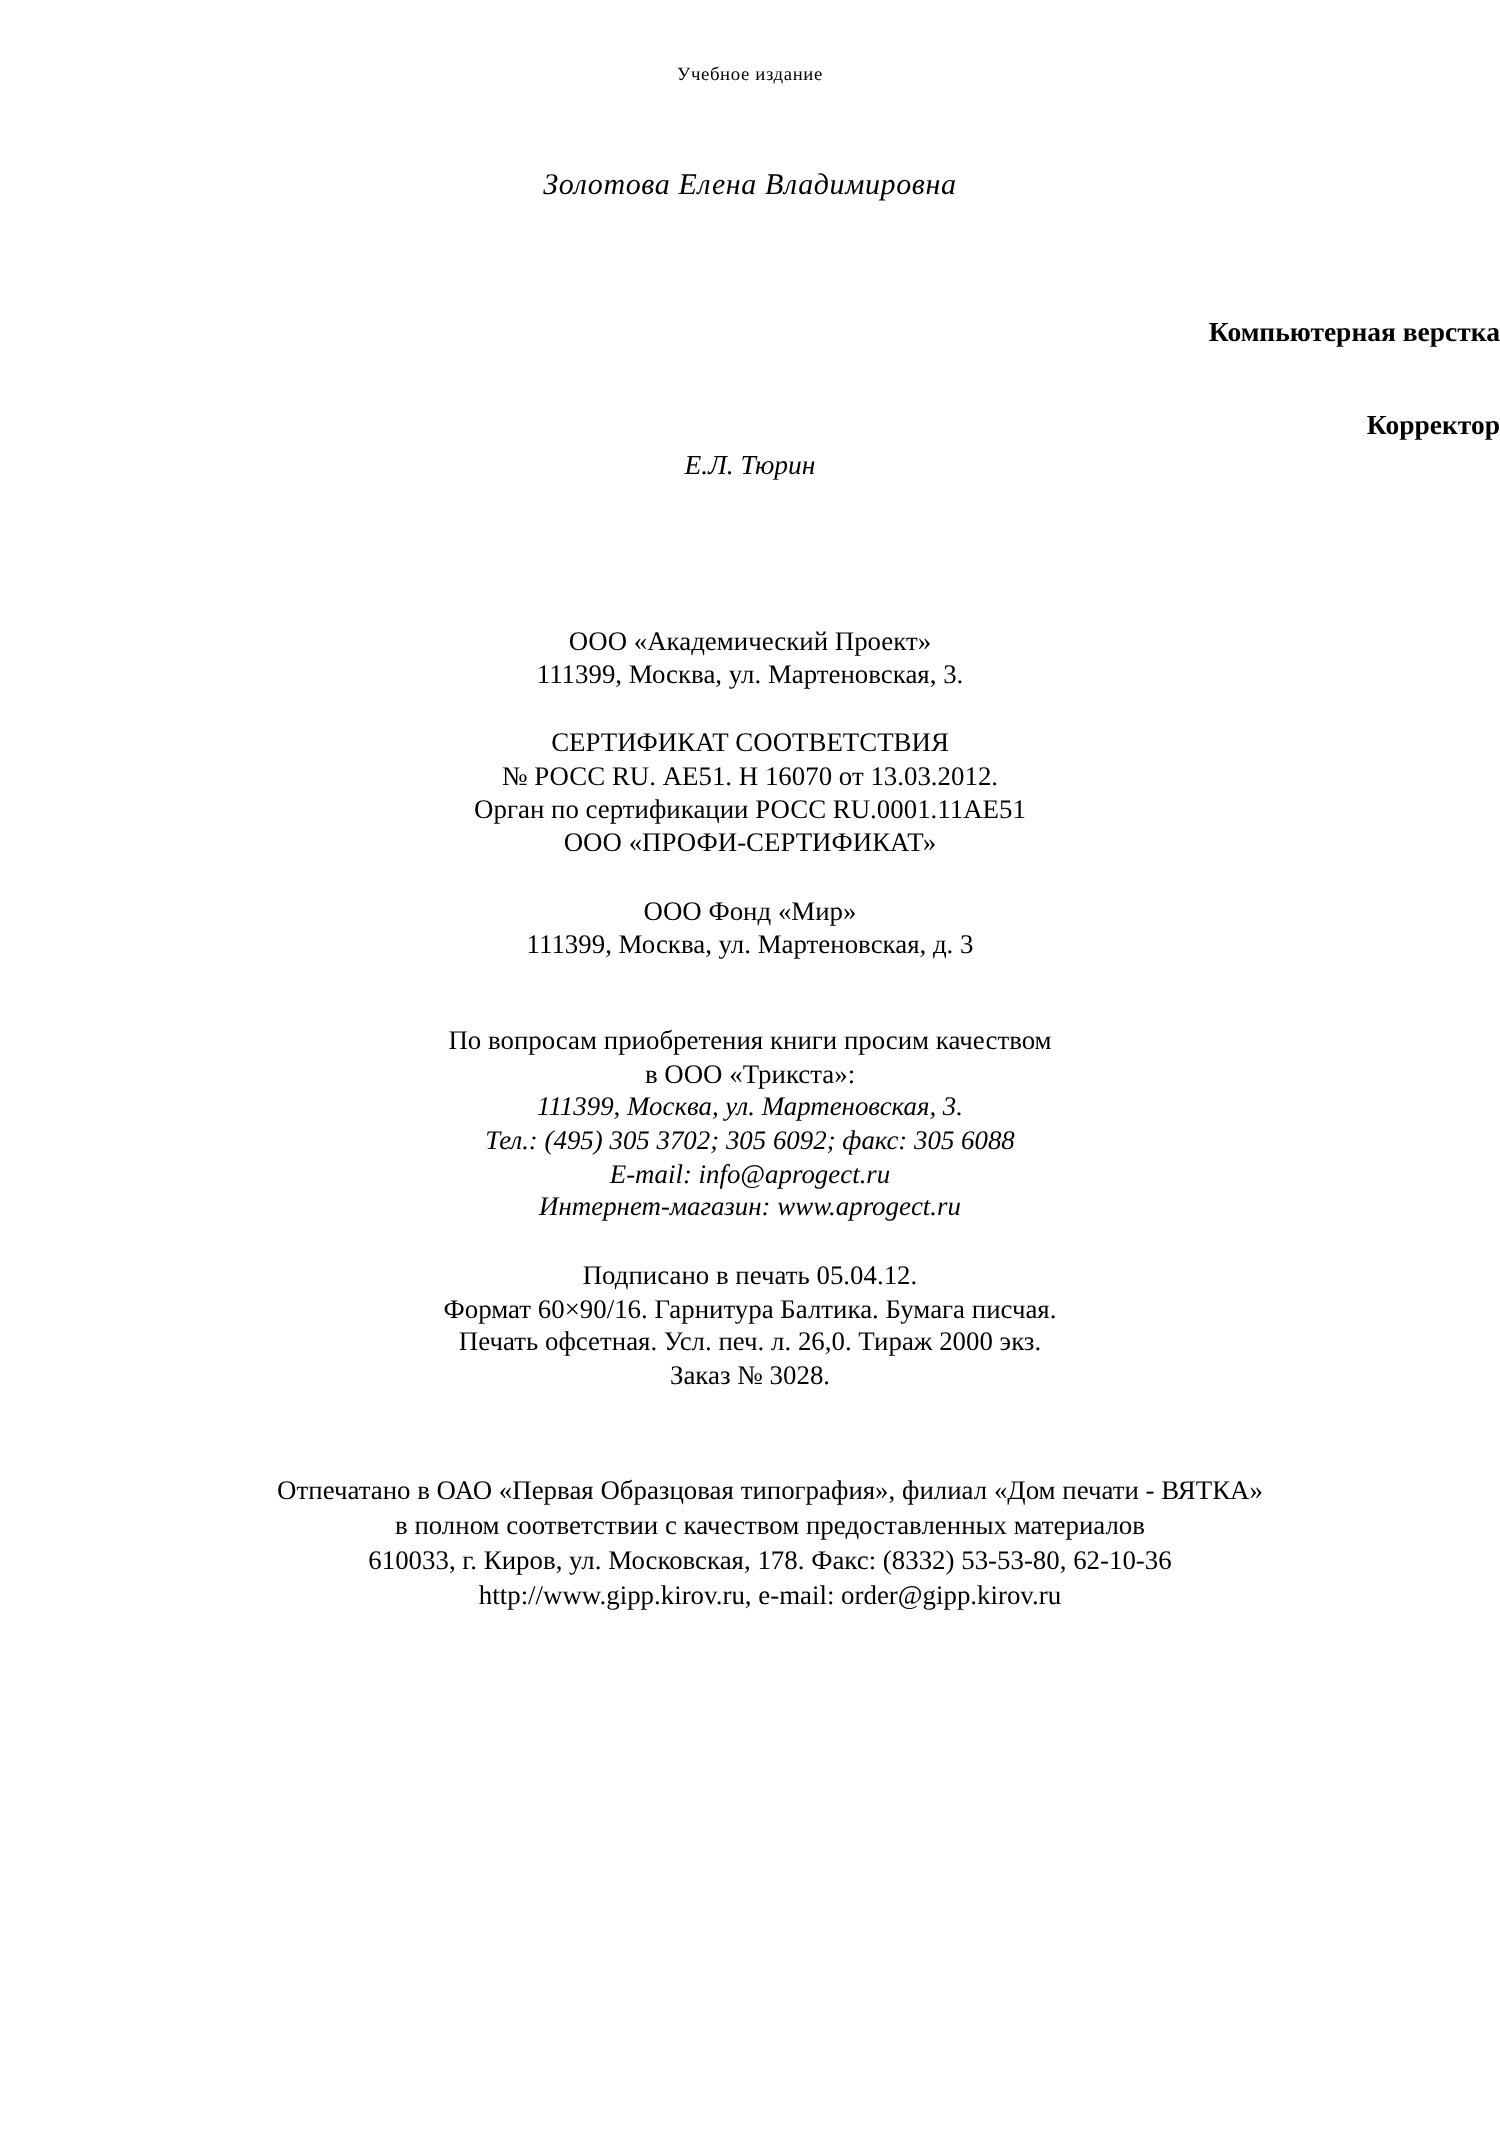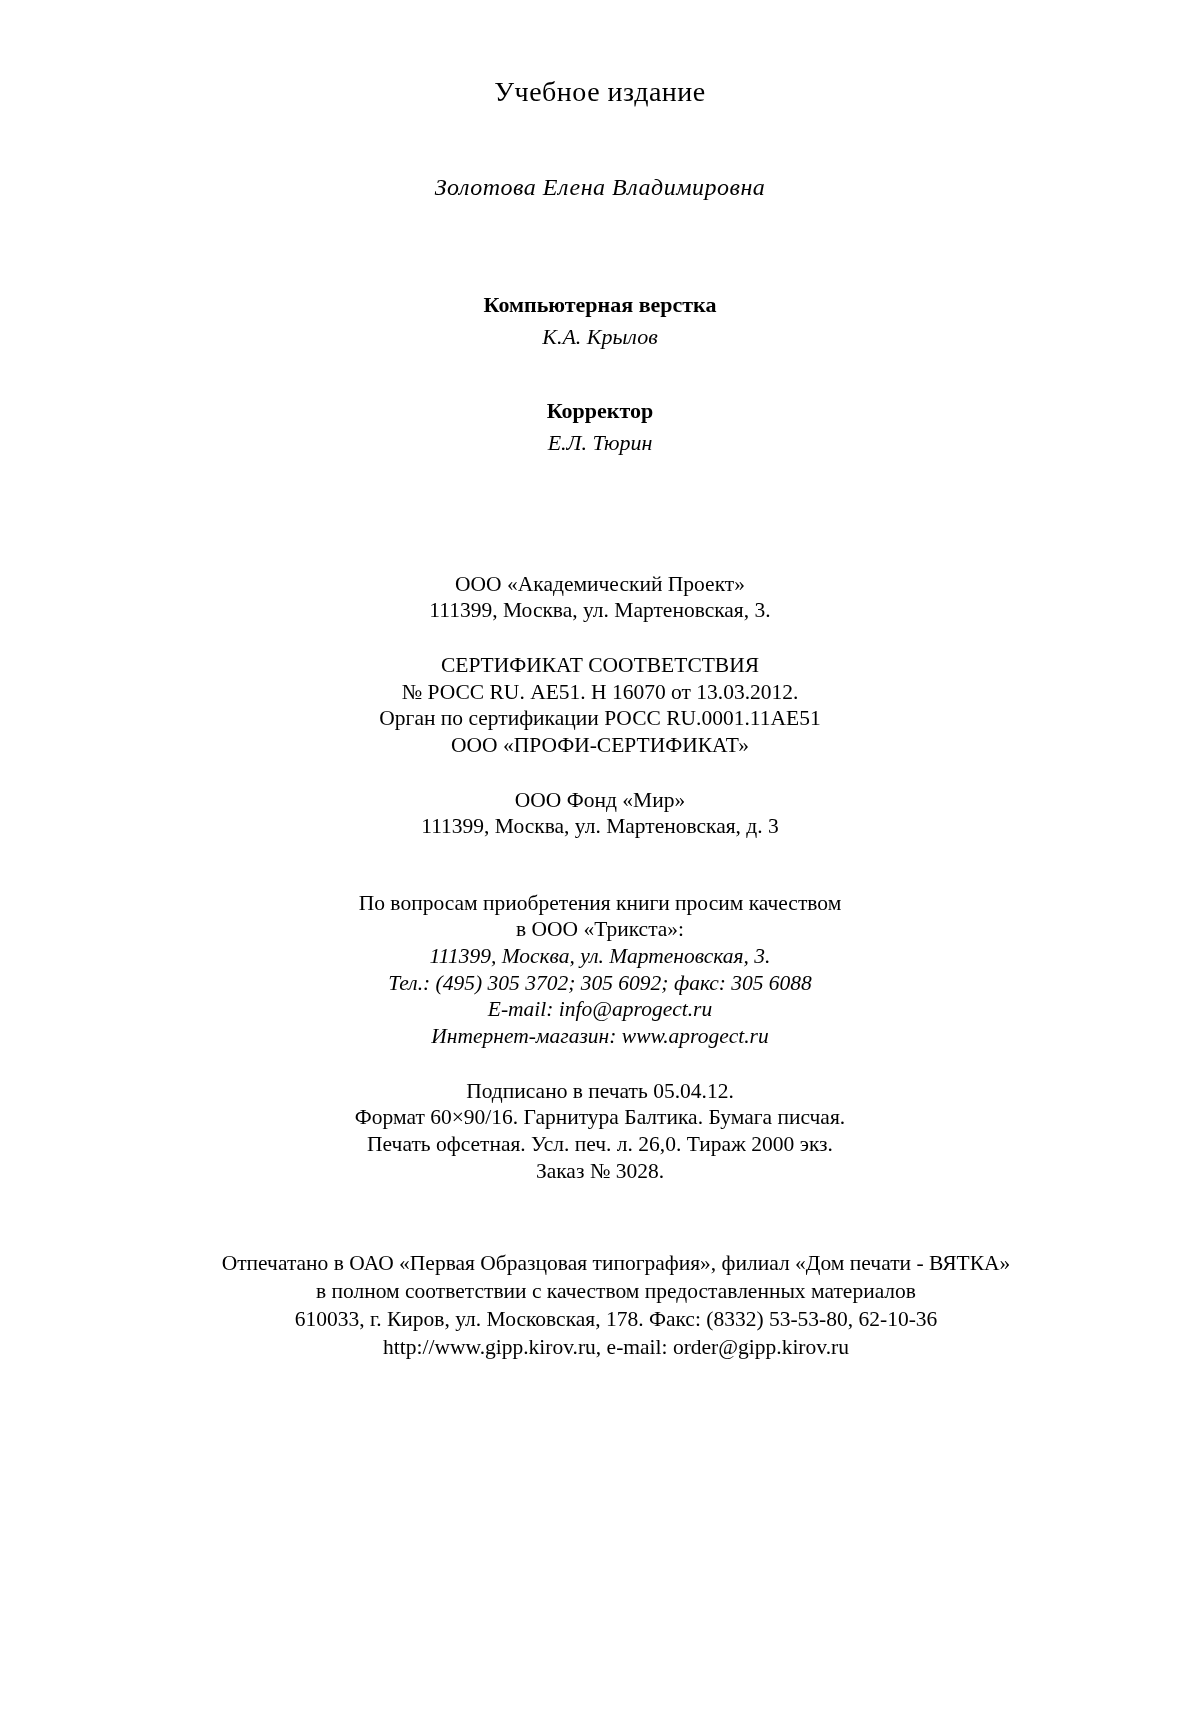--- a/index.html
+++ b/index.html
@@ -11,22 +11,22 @@
     position: relative;
     width: 1200px;
     height: 1720px;
     background: #ffffff;
     color: #000000;
     font-family: "Liberation Serif", "DejaVu Serif", serif;
     text-align: center;
     overflow: hidden;
   }
   .edition-type {
-    padding-top: 76px;
-    font-size: 28px;
+    padding-top: 52px;
+    font-size: 15px;
     letter-spacing: 0.5px;
   }
   .author {
     margin-top: 66px;
     font-size: 24px;
     font-style: italic;
     letter-spacing: 0.5px;
   }
   .book-title {
     margin-top: 72px;
@@ -42,21 +42,21 @@
     font-size: 38px;
     letter-spacing: 1px;
     margin-bottom: 10px;
   }
   .credit-block {
     line-height: 1.45;
     font-size: 22px;
   }
   .credit-layout { margin-top: 88px; }
   .credit-corrector { margin-top: 42px; }
-  .credit-label { font-weight: bold; }
+  .credit-label { font-weight: bold; text-align: right; }
   .credit-name { font-style: italic; }
   .info-block {
     font-size: 21.5px;
     line-height: 1.24;
   }
   .publisher { margin-top: 112px; }
   .certificate { margin-top: 28px; }
   .fund { margin-top: 28px; }
   .orders { margin-top: 50px; }
   .orders .it { font-style: italic; }
@@ -73,21 +73,20 @@
 
 <div class="page">
 
   <div class="edition-type">Учебное издание</div>
 
   <div class="author">Золотова Елена Владимировна</div>
 
 
   <div class="credit-block credit-layout">
     <div class="credit-label">Компьютерная верстка</div>
-    <div class="credit-name">К.А. Крылов</div>
   </div>
 
   <div class="credit-block credit-corrector">
     <div class="credit-label">Корректор</div>
     <div class="credit-name">Е.Л. Тюрин</div>
   </div>
 
   <div class="info-block publisher">
     <div>ООО «Академический Проект»</div>
     <div>111399, Москва, ул. Мартеновская, 3.</div>

